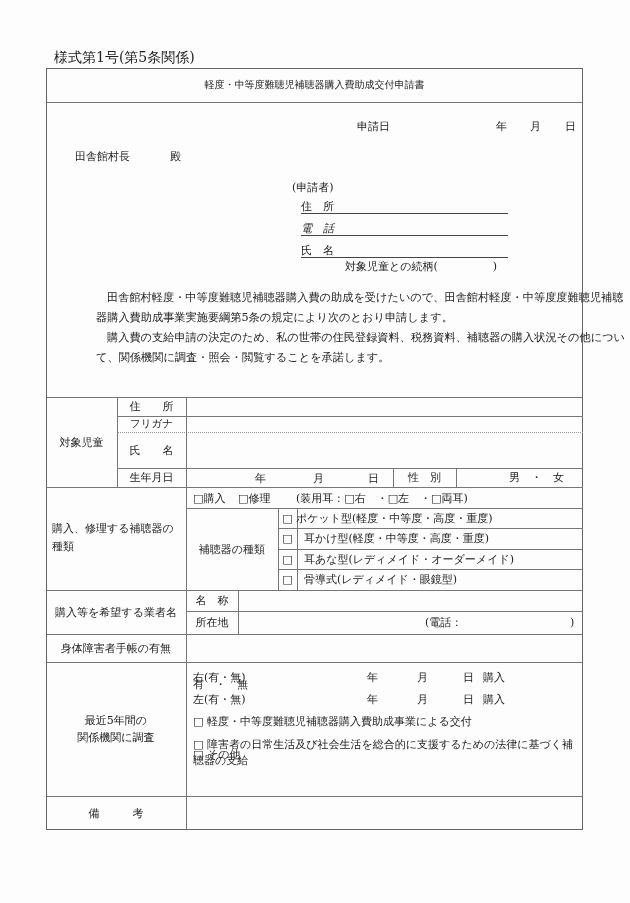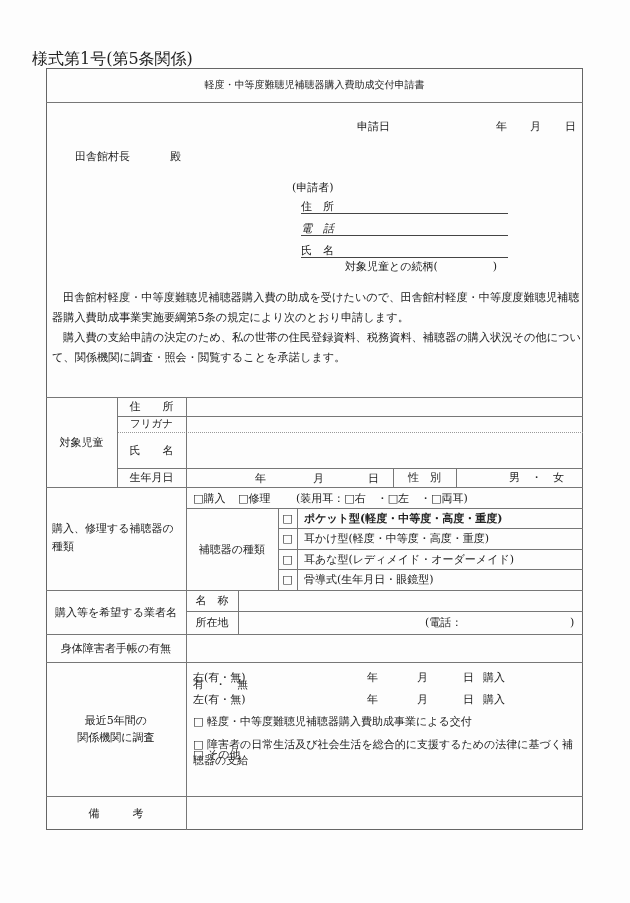--- a/index.html
+++ b/index.html
@@ -2,31 +2,31 @@
 <html><head>
 <meta charset="utf-8">
 <style>
   html, body { margin:0; padding:0; }
   body {
     width:630px; height:903px; background:#fdfdfd; position:relative;
     font-family:"DejaVu Serif","Liberation Serif",serif; color:#222; font-size:11px;
     overflow:hidden;
   }
   .abs { position:absolute; white-space:nowrap; }
-  .form-label { left:32px; top:49px; font-size:16px; }
+  .form-label { left:54px; top:49px; font-size:14px; }
   .frame { position:absolute; left:46px; top:68px; width:537px; height:762px; border:1px solid #666; box-sizing:border-box; }
   .hl { position:absolute; height:0; border-top:1px solid #777; }
   .vl { position:absolute; width:0; border-left:1px solid #777; }
   .dot { border-top:1px dotted #999 !important; }
   .title { left:46px; width:537px; top:78px; text-align:center; font-size:10px; }
   .ul { position:absolute; border-bottom:1px solid #444; height:14px; }
   .cell-c { position:absolute; display:flex; align-items:center; justify-content:center; text-align:center; }
   .cell-l { position:absolute; display:flex; align-items:center; }
   .para { position:absolute; left:52px; width:530px; font-size:11.2px; line-height:20px; white-space:normal; }
-  .indent { text-indent:11px; }
+  .indent { text-indent:11px;margin-left:44px; }
 </style>
 </head>
 <body>
 
 <div class="abs form-label">様式第1号(第5条関係)</div>
 
 <div class="frame"></div>
 
 <div class="hl" style="left:46px;width:537px;top:102px;"></div>
 <div class="hl" style="left:46px;width:537px;top:397px;"></div>
@@ -92,27 +92,27 @@
 <div class="cell-c" style="left:393px;top:468px;width:63px;height:19px;">性　別</div>
 <div class="cell-c" style="left:456px;top:468px;width:127px;height:19px;padding-left:17px;">男　・　女</div>
 
 <div class="cell-l" style="left:52px;top:508px;width:132px;height:60px;white-space:normal;line-height:18px;">購入、修理する補聴器の種類</div>
 <div class="abs" style="left:193px;top:491px;">□購入</div>
 <div class="abs" style="left:238px;top:491px;">□修理</div>
 <div class="abs" style="left:296px;top:491px;">(装用耳：□右　・□左　・□両耳)</div>
 <div class="cell-c" style="left:186px;top:508px;width:92px;height:82px;">補聴器の種類</div>
 
 <div class="cell-c" style="left:278px;top:508px;width:19px;height:20px;">□</div>
-<div class="cell-l" style="left:304px;top:508px;height:20px;font-weight:bold;">ポケット型(軽度・中等度・高度・重度)</div>
+<div class="cell-l" style="left:296px;top:508px;height:20px;">ポケット型(軽度・中等度・高度・重度)</div>
 <div class="cell-c" style="left:278px;top:528px;width:19px;height:21px;">□</div>
 <div class="cell-l" style="left:304px;top:528px;height:21px;">耳かけ型(軽度・中等度・高度・重度)</div>
 <div class="cell-c" style="left:278px;top:549px;width:19px;height:20px;">□</div>
 <div class="cell-l" style="left:304px;top:549px;height:20px;">耳あな型(レディメイド・オーダーメイド)</div>
 <div class="cell-c" style="left:278px;top:569px;width:19px;height:21px;">□</div>
-<div class="cell-l" style="left:304px;top:569px;height:21px;">骨導式(生年月日・眼鏡型)</div>
+<div class="cell-l" style="left:304px;top:569px;height:21px;">骨導式(レディメイド・眼鏡型)</div>
 
 <div class="cell-c" style="left:46px;top:590px;width:140px;height:44px;">購入等を希望する業者名</div>
 <div class="cell-c" style="left:186px;top:590px;width:52px;height:21px;">名　称</div>
 <div class="abs" style="left:239px;top:591px;width:343px;height:19px;"></div>
 <div class="cell-c" style="left:186px;top:611px;width:52px;height:23px;">所在地</div>
 <div class="abs" style="left:239px;top:612px;width:180px;height:21px;"></div>
 <div class="cell-l" style="left:425px;top:611px;height:23px;">(電話：</div>
 <div class="cell-l" style="left:570px;top:611px;height:23px;">)</div>
 
 <div class="cell-c" style="left:46px;top:634px;width:140px;height:28px;">身体障害者手帳の有無</div>

